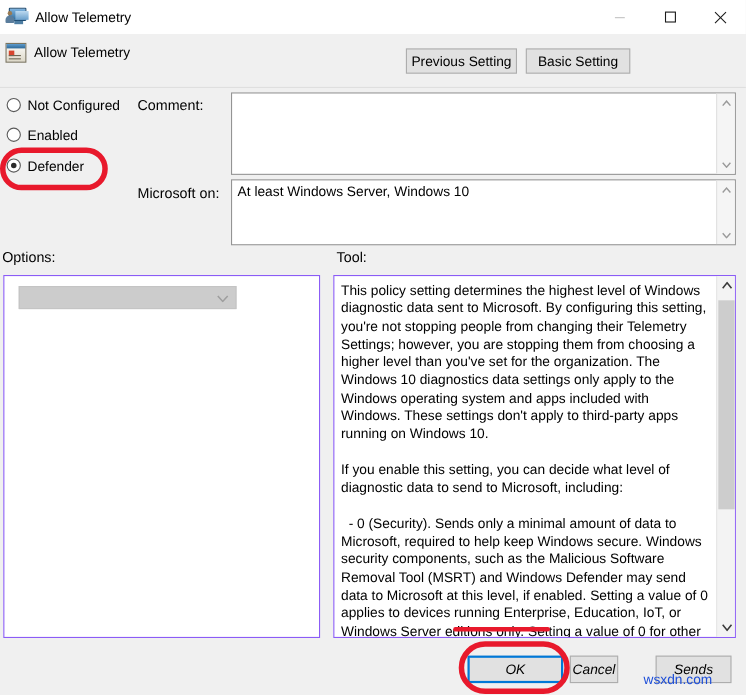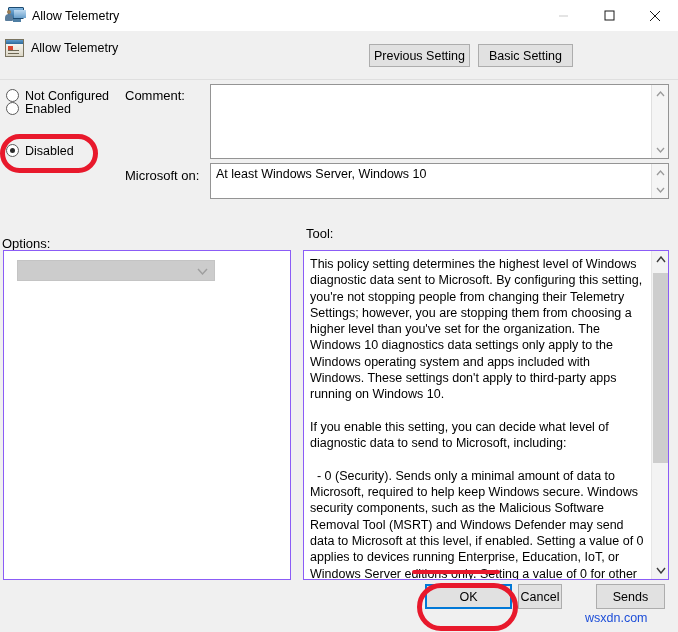--- a/index.html
+++ b/index.html
@@ -147,21 +147,21 @@
     width: 678px; height: 136px;
     background: #f0f0f0;
   }
   .radio-row {
     position: absolute;
     left: 6px;
     display: flex;
     height: 18px;
   }
   #radio-not-configured { top: 9px; }
-  #radio-enabled        { top: 22px; }
+  #radio-enabled        { top: 36px; }
   #radio-disabled       { top: 64px; }
   .radio-mark {
     width: 13px; height: 13px;
     border-radius: 50%;
     border: 1px solid #5a5a5a;
     background: #fff;
     box-sizing: border-box;
     position: relative;
     flex: none;
     margin-right: 6px;
@@ -181,21 +181,21 @@
   #supported-label{ left: 125px; top: 88px; }
 
   .field {
     position: absolute;
     border: 1px solid #949494;
     background: #ffffff;
     box-sizing: border-box;
     overflow: hidden;
   }
   #comment-box   { left: 210px; top: 4px;  width: 459px; height: 75px; }
-  #supported-box { left: 210px; top: 83px; width: 459px; height: 36px; }
+  #supported-box { left: 210px; top: 83px; width: 459px; height: 60px; }
   .field-text {
     position: absolute;
     left: 5px; top: 3px;
     font-size: 12.5px;
     white-space: nowrap;
   }
 
   
   .vsb {
     position: absolute;
@@ -207,21 +207,21 @@
   }
   .vsb .arrow {
     position: absolute;
     left: 0; width: 17px; height: 17px;
     display: flex; align-items: center; justify-content: center;
   }
   .vsb .arrow.up { top: 0; }
   .vsb .arrow.dn { bottom: 0; }
 
   
-  #options-label { left: 2px;   top: 236px; position: absolute; }
+  #options-label { left: 2px;   top: 226px; position: absolute; }
   #help-label    { left: 306px; top: 226px; position: absolute; }
 
   .panel {
     position: absolute;
     top: 250px;
     background: #ffffff;
     border: 1px solid #8b5cf6;
     box-sizing: border-box;
     overflow: hidden;
   }
@@ -269,22 +269,23 @@
   .help-sb .thumb {
     position: absolute;
     left: 1px; top: 22px;
     width: 15px; height: 190px;
     background: #cdcdcd;
   }
 
   
   .footer-btn {
     position: absolute;
-    top: 584px;
+    top: 596px;
     height: 25px;
+    font-style: italic;
   }
   #ok-button     { left: 425px; width: 87px; border: 2px solid #0078d7; background: #e1e1e1; }
   #cancel-button { left: 518px; width: 44px; }
   #apply-button  { left: 596px; width: 69px; }
   .footer-btn.plain { border: 1px solid #adadad; background: #e1e1e1; }
 
   
   .annot {
     position: absolute;
     border: 5px solid #e8192c;
@@ -372,21 +373,21 @@
     <span class="radio-label">Not Configured</span>
   </div>
 
   <div class="radio-row" id="radio-enabled">
     <span class="radio-mark"></span>
     <span class="radio-label">Enabled</span>
   </div>
 
   <div class="radio-row" id="radio-disabled">
     <span class="radio-mark checked"></span>
-    <span class="radio-label">Disabled</span>
+    <span class="radio-label">Defender</span>
   </div>
 
   <div class="lbl" id="comment-label">Comment:</div>
   <div class="field" id="comment-box">
     <div class="field-text"></div>
     <div class="vsb">
       <div class="arrow up">
         <svg width="9" height="6" viewBox="0 0 9 6">
             <polyline points="1,5 4.5,1 8,5" fill="none" stroke="#9a9a9a" stroke-width="1.3"></polyline>
           </svg>

